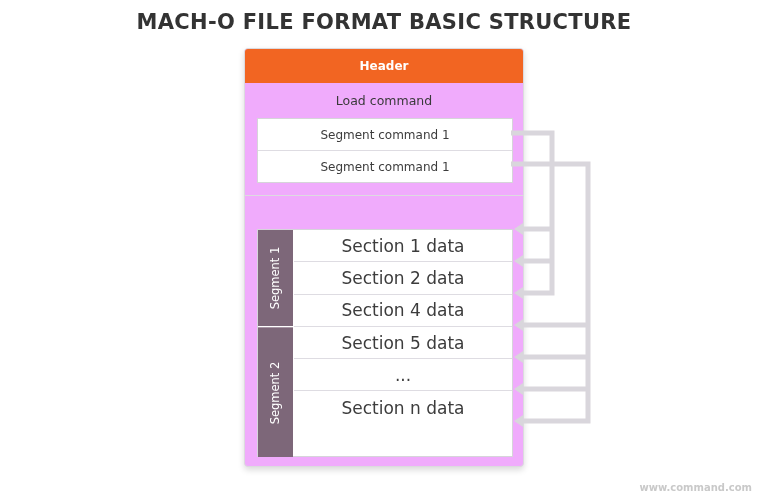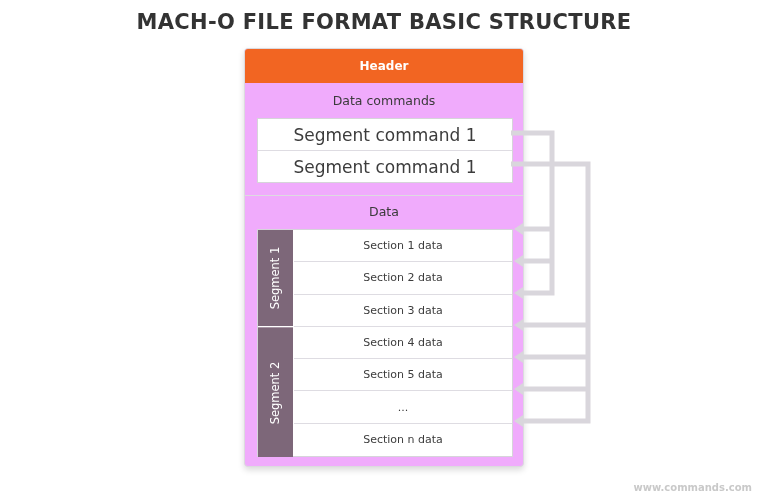--- a/index.html
+++ b/index.html
@@ -27,75 +27,73 @@
   }
   .lc-label { top:44px; }
   .data-label { top:155px; }
   .divider { position:absolute; left:0; top:146px; width:278px; height:1px; background:#dddbe0; }
   .lc-box {
     position:absolute; left:12px; top:69px; width:254px; height:63px;
     background:#ffffff; border:1px solid #d6d4da;
   }
   .lc-row {
     height:31px; display:flex; align-items:center; justify-content:center;
-    font-size:17px; color:#3c3c3c;
+    font-size:12px; color:#3c3c3c;
   }
   .lc-row + .lc-row { border-top:1px solid #dedce2; }
   .data-box {
     position:absolute; left:12px; top:180px; width:254px; height:226px;
     background:#ffffff; border:1px solid #d6d4da;
   }
   .seg {
     position:absolute; left:0; width:35px; background:#7d6779;
     display:flex; align-items:center; justify-content:center;
   }
   .seg span {
     transform:rotate(-90deg); white-space:nowrap; color:#ffffff; font-size:11.5px;
   }
   .seg1 { top:0; height:96px; }
   .seg2 { top:97px; height:129px; border-top:1px solid #a897a5; }
   .rows { position:absolute; left:36px; top:0; width:218px; }
   .drow {
     height:31.3px; display:flex; align-items:center; justify-content:center;
-    font-size:11px; color:#3c3c3c; border-bottom:1px solid #dedce2; box-sizing:border-box; height:32.3px;
+    font-size:17px; color:#3c3c3c; border-bottom:1px solid #dedce2; box-sizing:border-box; height:32.3px;
   }
   .drow:last-child { border-bottom:none; }
   .arrows { position:absolute; left:0; top:0; width:768px; height:501px; pointer-events:none; }
   .watermark {
     position:absolute; right:16px; bottom:8px; font-size:10px; color:#c9c9c9; font-weight:bold;
   }
 </style>
 </head>
 <body>
 
 <div class="title">MACH-O FILE FORMAT BASIC STRUCTURE</div>
 
 <div class="card">
   <div class="header">Header</div>
 
-  <div class="section-label lc-label">Data commands</div>
+  <div class="section-label lc-label">Load command</div>
   <div class="lc-box">
     <div class="lc-row">Segment command 1</div>
     <div class="lc-row">Segment command 1</div>
   </div>
 
   <div class="divider"></div>
 
-  <div class="section-label data-label">Data</div>
   <div class="data-box">
     <div class="seg seg1">
       <span>Segment 1</span>
     </div>
     <div class="seg seg2">
       <span>Segment 2</span>
     </div>
     <div class="rows">
       <div class="drow">Section 1 data</div>
       <div class="drow">Section 2 data</div>
-      <div class="drow">Section 3 data</div>
       <div class="drow">Section 4 data</div>
       <div class="drow">Section 5 data</div>
       <div class="drow">...</div>
       <div class="drow">Section n data</div>
     </div>
   </div>
 </div>
 
 <svg class="arrows" viewBox="0 0 768 501">
   <g fill="none" stroke="#d9d6dc" stroke-width="5">
@@ -113,13 +111,13 @@
     <polygon points="514,229 523,223 523,235"></polygon>
     <polygon points="514,261 523,255 523,267"></polygon>
     <polygon points="514,293 523,287 523,299"></polygon>
     <polygon points="514,325 523,319 523,331"></polygon>
     <polygon points="514,357 523,351 523,363"></polygon>
     <polygon points="514,389 523,383 523,395"></polygon>
     <polygon points="514,421 523,415 523,427"></polygon>
   </g>
 </svg>
 
-<div class="watermark">www.commands.com</div>
+<div class="watermark">www.command.com</div>
 
 </body></html>

